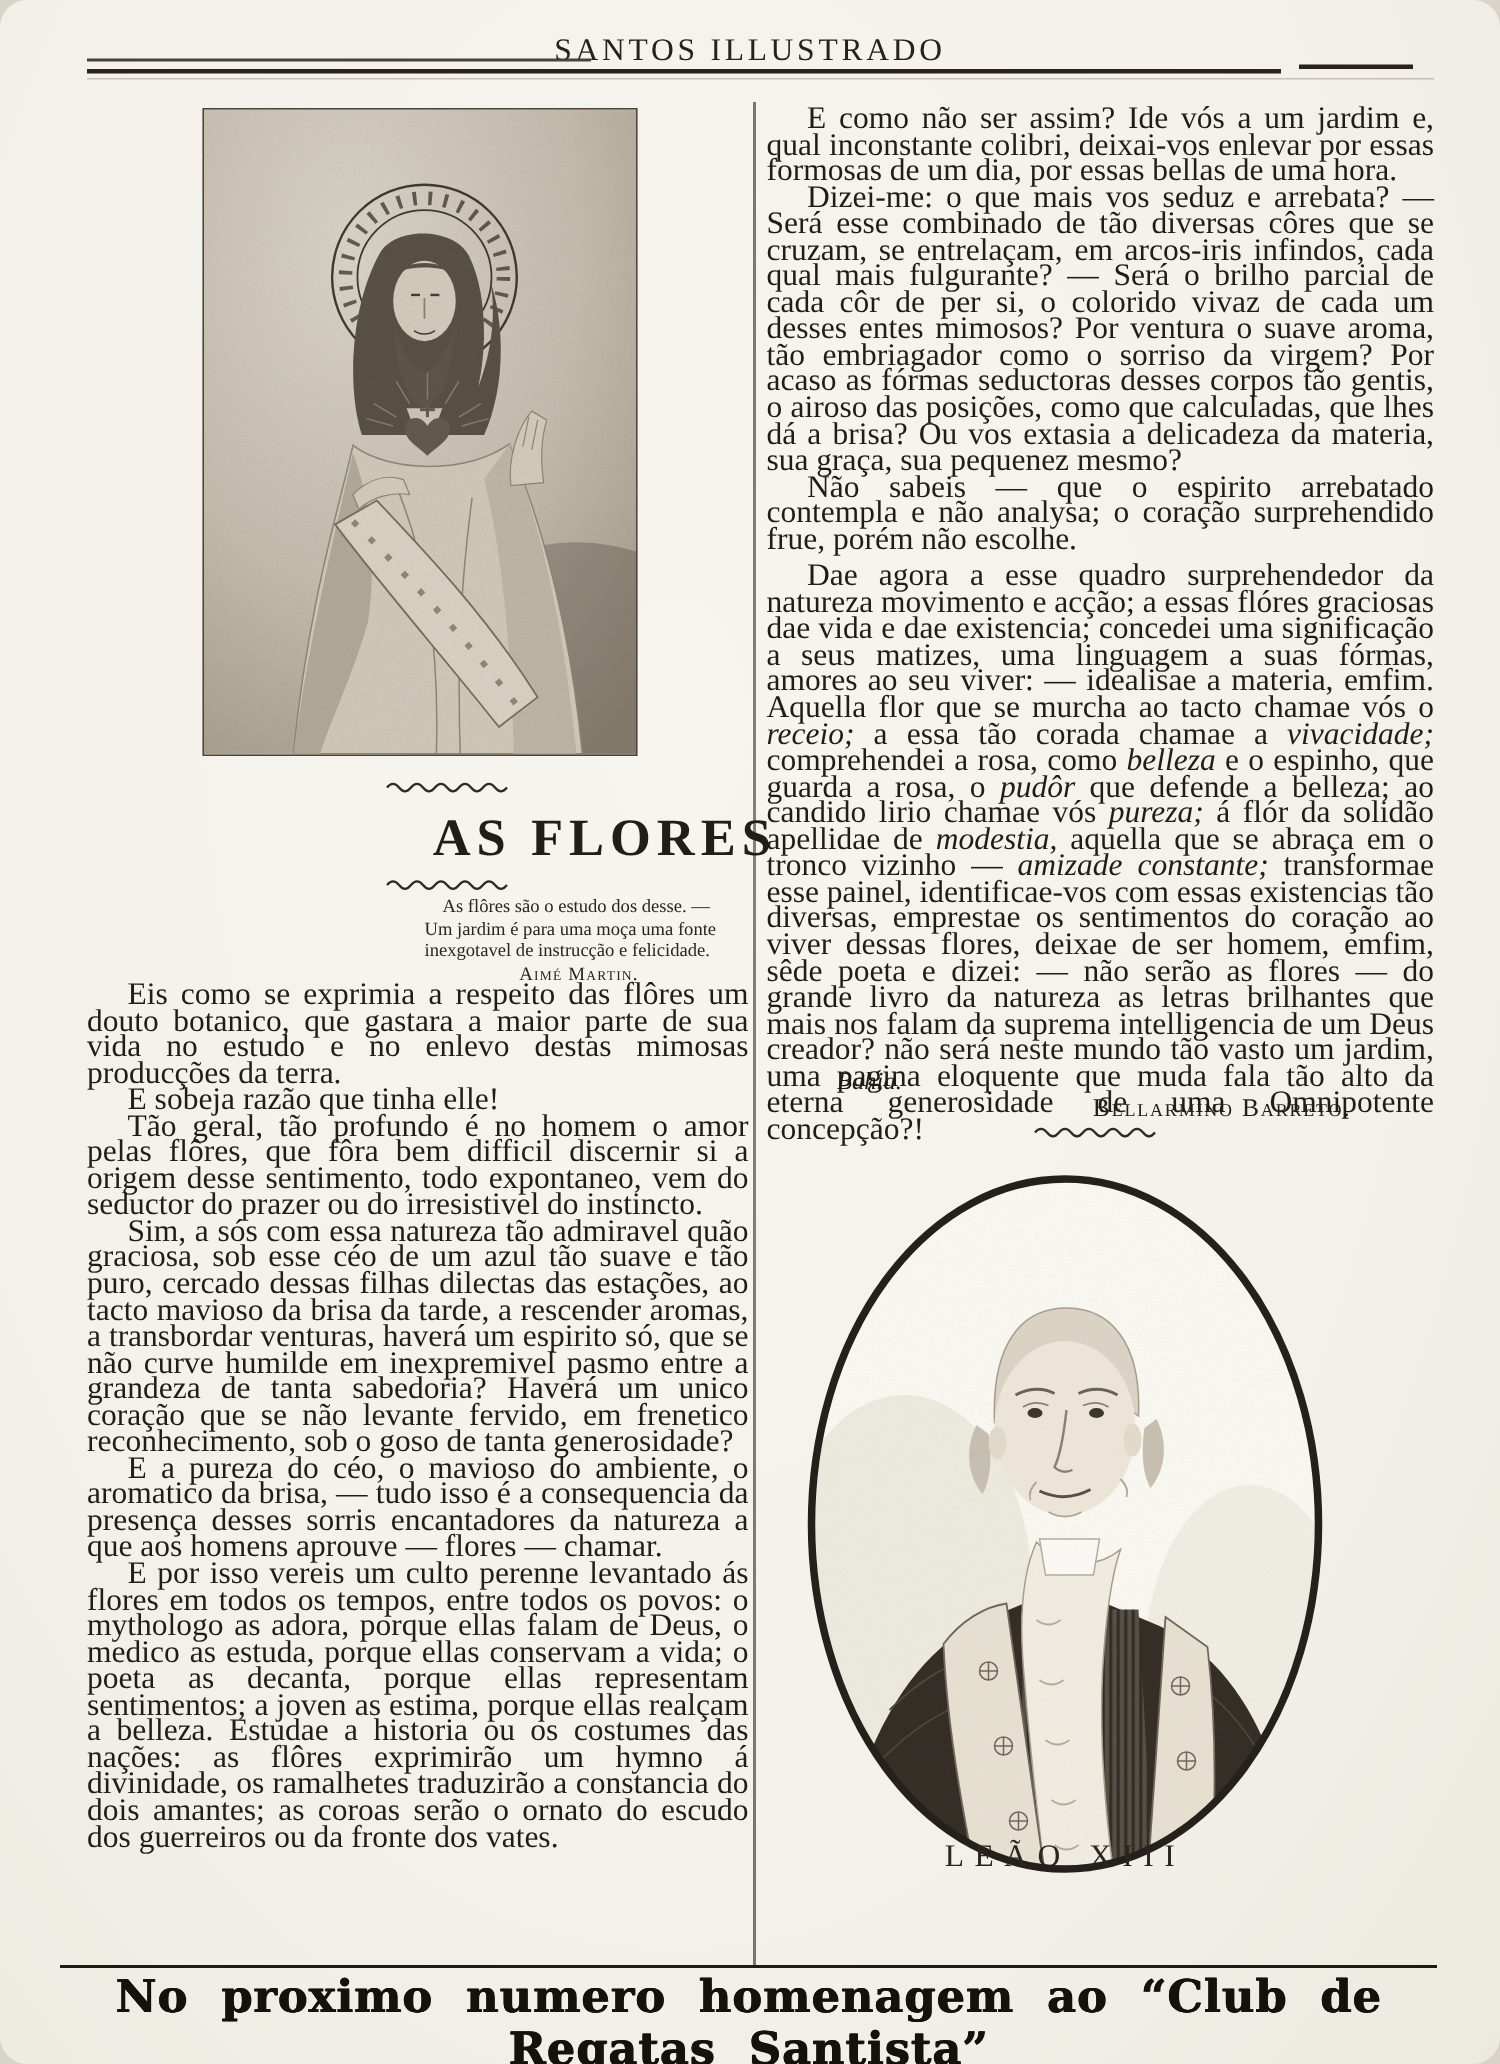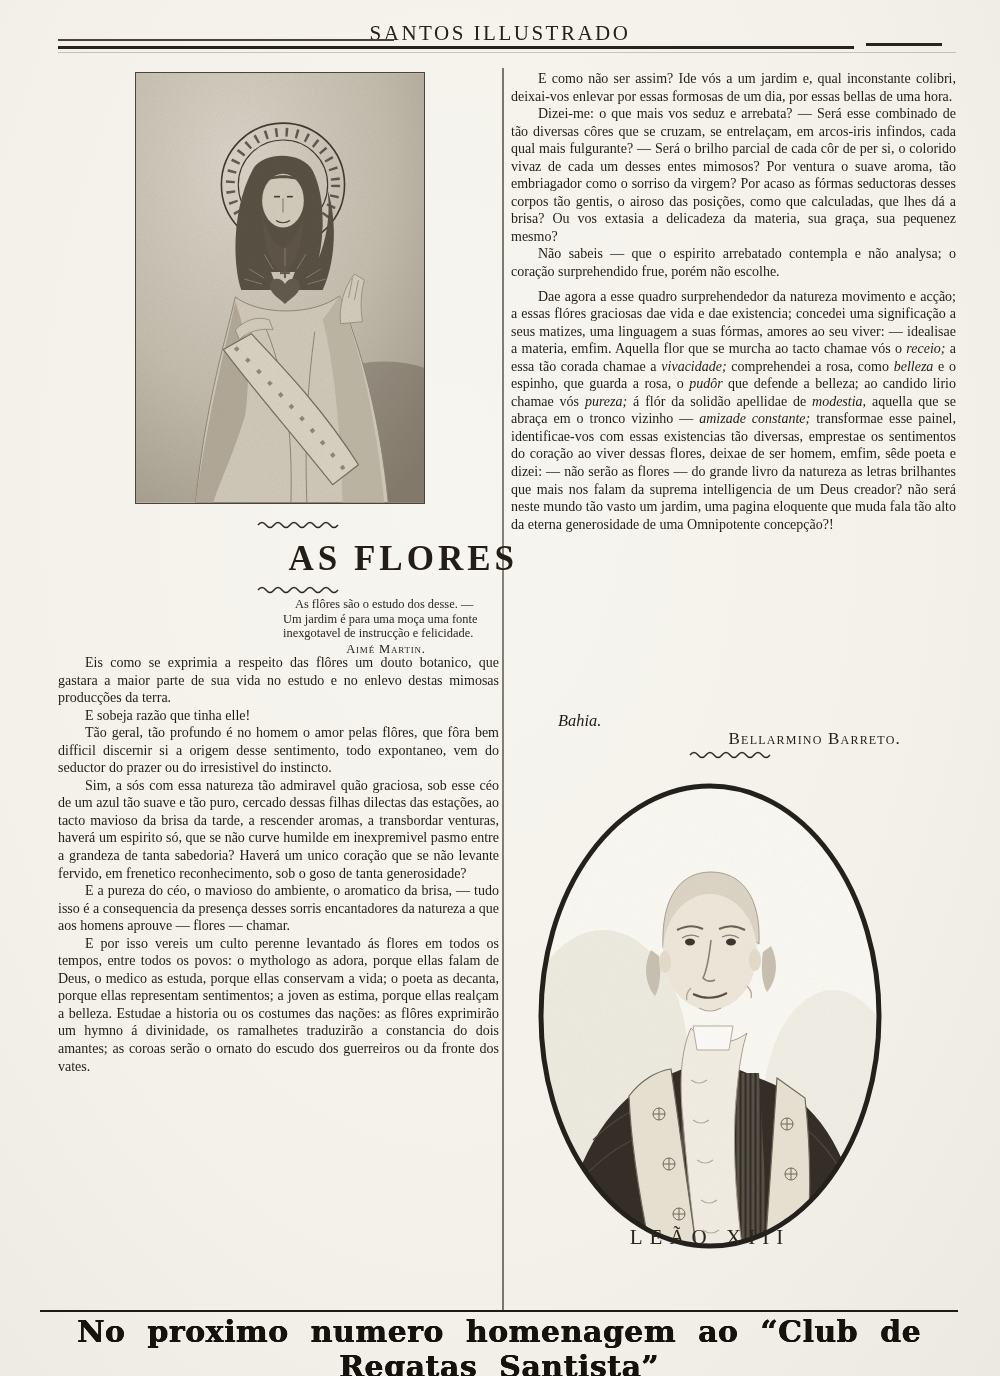--- a/index.html
+++ b/index.html
@@ -1,18 +1,18 @@
 <!DOCTYPE html>
 <html lang="pt"><head>
 <meta charset="utf-8">
 <style>
   html,body{margin:0;padding:0;background:#d8d4ca;}
   .page{position:relative;width:1000px;height:1376px;margin:0 auto;
     background:radial-gradient(ellipse at 45% 35%, #f7f5ef 0%, #f3f1ea 60%, #ece9e0 100%);
-    font-family:"Liberation Serif", serif;color:#1f1b15;overflow:hidden;}
+    font-family:"Liberation Serif", serif;color:#1f1b15;overflow:hidden;border-radius:18px;}
 
   
   .masthead{position:absolute;top:21px;left:0;width:100%;text-align:center;
     font-size:21px;letter-spacing:2.5px;font-weight:normal;margin:0;color:#26211a;}
   .rule{position:absolute;background:#29231c;}
   .rule-a{top:39px;left:58px;width:336px;height:2px;background:#4a4237;}
   .rule-b{top:46px;left:58px;width:796px;height:3px;}
   .rule-c{top:43px;left:866px;width:76px;height:3px;}
   .rule-d{top:52px;left:58px;width:898px;height:1px;background:rgba(104,93,78,.32);}
 
@@ -31,21 +31,21 @@
 
   .article-title{position:absolute;top:539px;left:78px;width:440px;margin:0;
     text-align:right;font-size:35px;font-weight:bold;letter-spacing:4px;color:#221d16;}
 
   .epigraph{position:absolute;top:597px;left:283px;width:214px;
     font-size:12.4px;line-height:14.6px;color:#2a251e;}
   .ep-line:first-child{text-indent:12px;}
   .attribution{text-align:center;padding-right:8px;font-variant:small-caps;
     letter-spacing:.8px;margin-top:1px;font-size:12.6px;}
 
-  .body-text{position:absolute;font-size:14px;line-height:17.55px;color:#211c15;}
+  .body-text{position:absolute;font-size:21px;line-height:17.55px;color:#211c15;}
   .body-text p{margin:0;text-indent:27px;text-align:justify;}
   .left-paras{top:654px;left:58px;width:441px;}
   .right-paras{top:70px;left:511px;width:445px;}
   .right-paras p:nth-of-type(4){margin-top:7px;}
 
   .place{position:absolute;top:711px;left:558px;font-style:italic;font-size:16.4px;}
   .byline{position:absolute;top:729px;left:511px;width:445px;text-align:right;
     padding-right:55px;box-sizing:border-box;font-variant:small-caps;
     font-size:17px;letter-spacing:1.2px;color:#221d16;}
 

